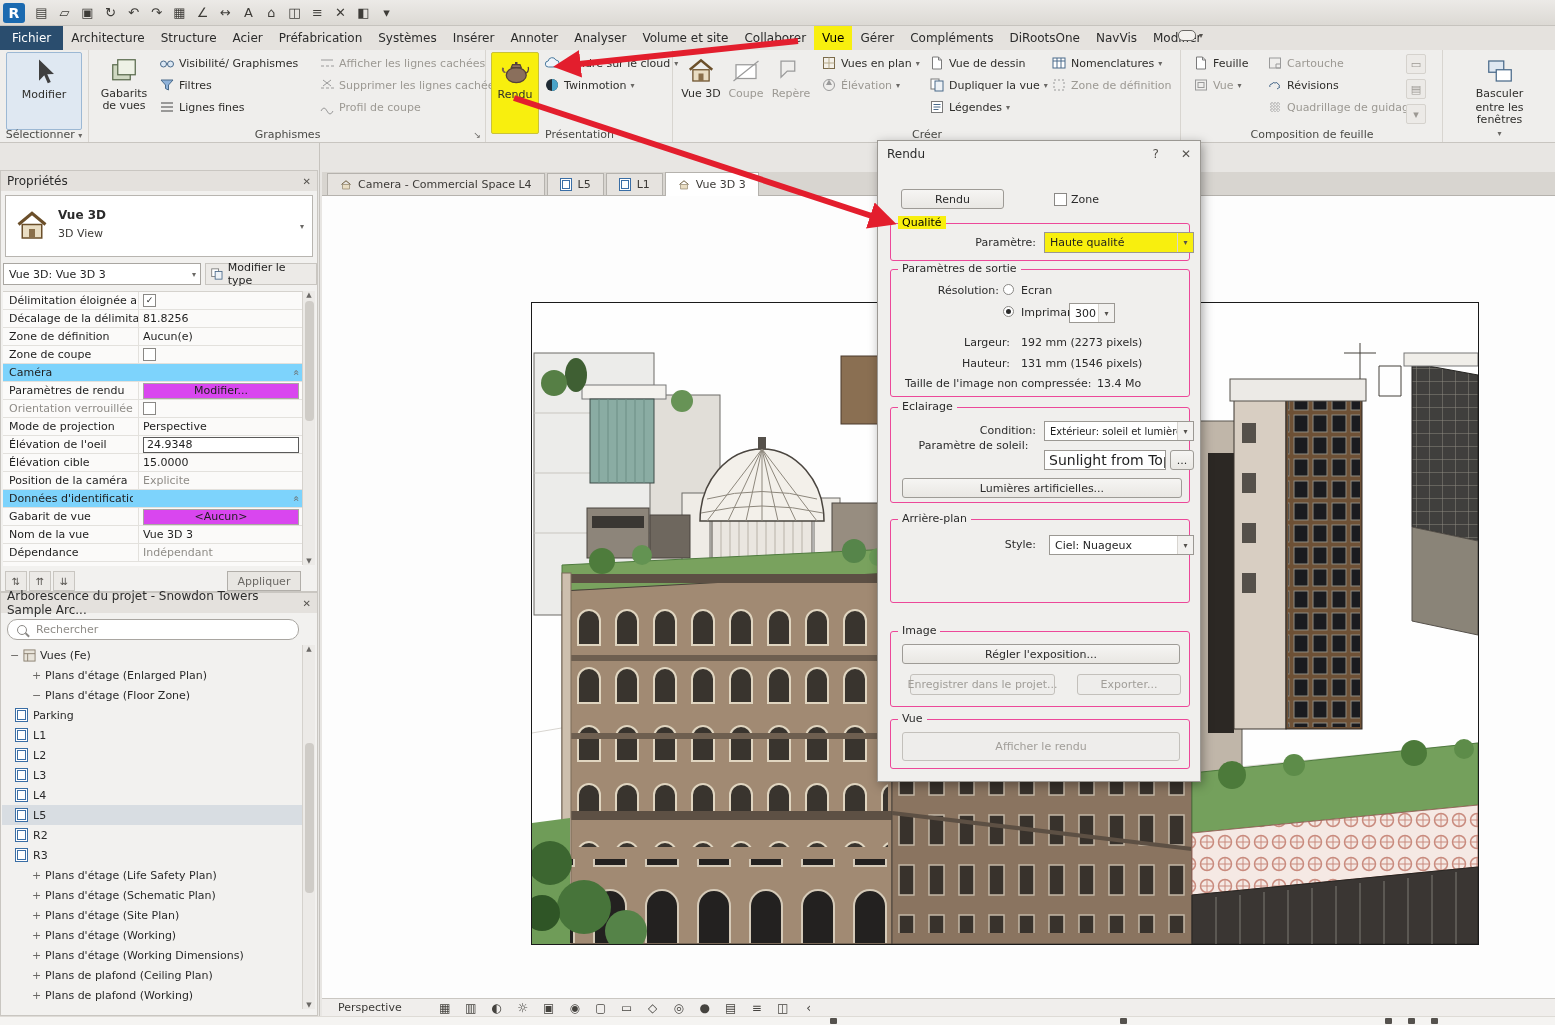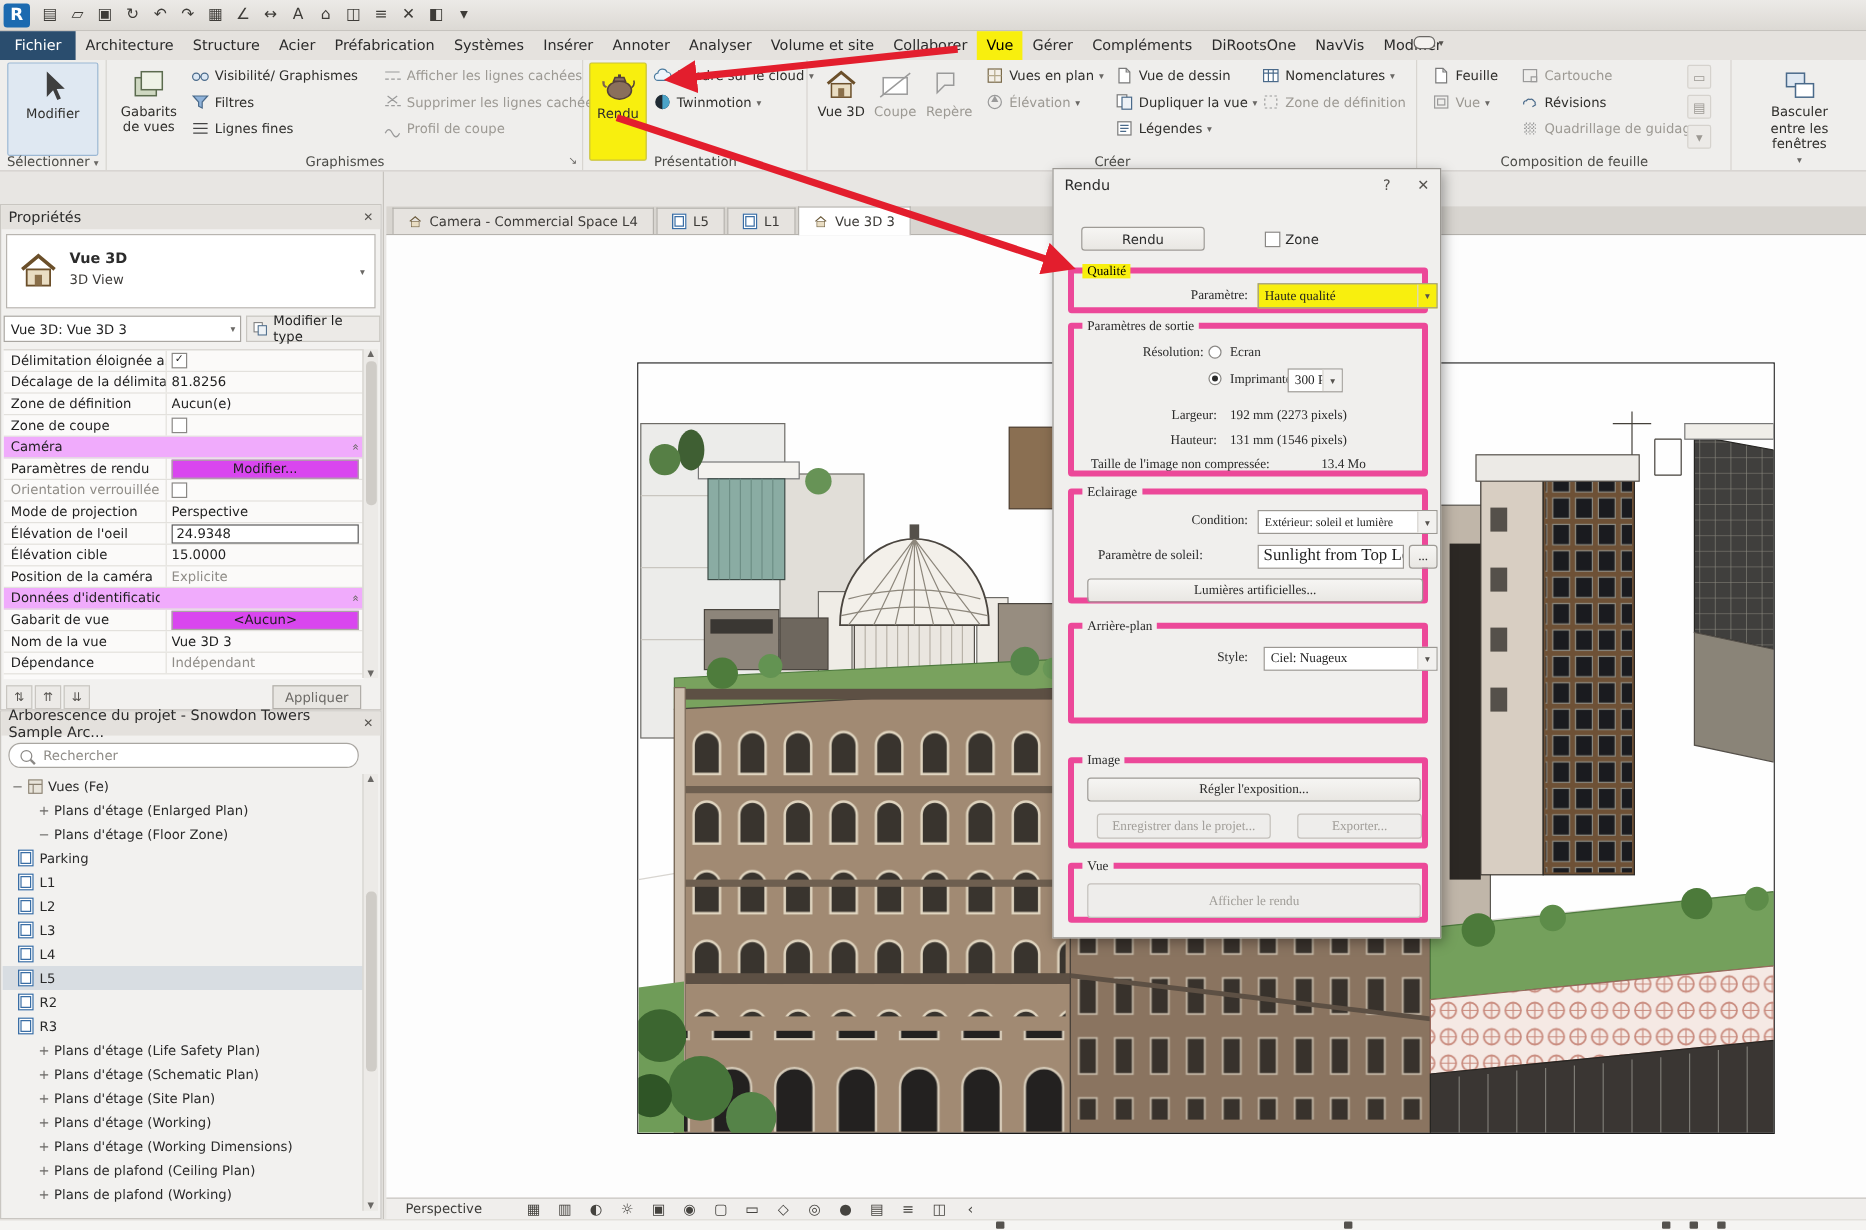--- a/index.html
+++ b/index.html
@@ -59,21 +59,21 @@
   .pcombo{width:198px;height:22px;background:#fff;border:1px solid #a9a6a1;display:flex;align-items:center;padding:0 5px;box-sizing:border-box;position:relative;}
   .pcombo .caret{position:absolute;right:4px;}
   .peditbtn{flex:1;height:22px;display:flex;align-items:center;gap:4px;padding:0 4px;border:1px solid #c9c6c1;background:#eceae7;box-sizing:border-box;}
   .pgrid{position:absolute;left:2px;top:120px;width:300px;height:274px;border-top:1px solid #d5d2cd;background:#fbfaf9;overflow:hidden;}
   .prow{display:flex;height:18px;border-bottom:1px solid #e3e1dd;align-items:center;font-size:11px;box-sizing:border-box;}
   .prow .lcell{width:136px;padding-left:6px;border-right:1px solid #e3e1dd;white-space:nowrap;overflow:hidden;height:100%;display:flex;align-items:center;box-sizing:border-box;}
   .prow .vcell{flex:1;padding:0 4px;display:flex;align-items:center;height:100%;box-sizing:border-box;}
   .prow .pv-text{white-space:nowrap;overflow:hidden;}
   .prow.check-on .pv-text,.prow.check-off .pv-text{width:11px;height:11px;border:1px solid #8a8885;background:#fff;
     display:flex;align-items:center;justify-content:center;font-size:9px;line-height:1;}
-  .prow.section{background:#f0abfc;gap:39px;}
+  .prow.section{background:#7dd3fc;gap:39px;}
   .prow.section .lcell{border-right:none;width:auto;flex:1;}
   .pv-chev{display:none;margin-left:auto;color:#6a6865;font-size:10px;transform:rotate(90deg);}
   .prow.section .pv-chev{display:inline-block;}
   .prow.button .pv-text{border:1px solid #aaa7a2;background:#d946ef;flex:1;justify-content:center;display:flex;height:14px;align-items:center;}
   .prow.edit .pv-text{border:1px solid #5a5a5a;background:#fff;flex:1;height:14px;display:flex;align-items:center;padding:0 3px;}
   .prow.gray .pv-text{color:#8f8c87;}
   .prow.lgray .lcell{color:#8f8c87;}
   .pscroll{position:absolute;right:2px;top:120px;width:13px;height:274px;background:#eceae7;border-left:1px solid #d5d2cd;
     display:flex;flex-direction:column;align-items:center;font-size:7px;color:#6a6865;box-sizing:border-box;}
   .pscroll .thumb{width:9px;height:120px;background:#cfccc7;border-radius:4px;margin-top:2px;}
@@ -132,21 +132,21 @@
   .dialog{position:absolute;left:877px;top:140px;width:322px;height:640px;background:#f0efed;border:1px solid #9b9893;
     box-shadow:2px 3px 10px rgba(0,0,0,.35);z-index:5;box-sizing:content-box;}
   .dtitle{height:26px;display:flex;align-items:center;padding:0 9px;font-size:12px;color:#2b2b2b;}
   .dhelp,.dclose{margin-left:auto;color:#55524e;font-size:12px;}
   .dclose{margin-left:22px;}
   .btn{position:absolute;background:linear-gradient(#f6f5f3,#e9e7e3);border:1px solid #9e9b96;border-radius:3px;
     font-size:11px;display:flex;align-items:center;justify-content:center;color:#2b2b2b;box-sizing:border-box;white-space:nowrap;}
   .btn.disabled{color:#a19e99;background:#eeedeb;border-color:#c3c0bb;}
   .chk{position:absolute;width:11px;height:11px;border:1px solid #8a8885;background:#fff;}
   .dlabel{position:absolute;font-size:11px;color:#2b2b2b;white-space:nowrap;}
-  .grp{position:absolute;border:5px solid #ec4899;border-radius:3px;box-sizing:border-box;font-family:Liberation Serif, serif;}
+  .grp{position:absolute;border:1px solid #ec4899;border-radius:3px;box-sizing:border-box;}
   .glabel{position:absolute;top:-8px;left:7px;background:#f0efed;padding:0 4px;font-size:11px;color:#2b2b2b;white-space:nowrap;}
   .glabel.hl{background:#f8ef0e;color:#000;}
   .combo{position:absolute;display:flex;align-items:center;background:#fff;border:1px solid #9b9893;font-size:11px;
     padding-left:5px;box-sizing:border-box;white-space:nowrap;overflow:hidden;}
   .combo .arr{position:absolute;right:0;top:0;bottom:0;width:15px;display:flex;align-items:center;justify-content:center;
     color:#55524e;font-size:8px;border-left:1px solid #d8d5d0;background:#f2f1ef;}
   .combo.hl{background:#f8ef0e;}
   .combo.hl .arr{background:#f8ef0e;}
   .radio{position:absolute;width:11px;height:11px;border:1px solid #8a8885;border-radius:50%;background:#fff;box-sizing:border-box;}
   .radio.on::after{content:"";position:absolute;left:2px;top:2px;right:2px;bottom:2px;background:#2b2b2b;border-radius:50%;}
@@ -995,21 +995,21 @@
       <span class="dlabel" style="left:206px;top:107px" data-name="size-value">13.4 Mo</span>
     </div>
 
     <div class="grp" style="left:12px;top:266px;width:300px;height:96px" data-name="lighting-group">
       <span class="glabel" data-name="lighting-group-label">Eclairage</span>
       <span class="dlabel" style="left:40px;top:16px;width:105px;text-align:right">Condition:</span>
       <div class="combo" style="left:153px;top:13px;width:150px;height:20px" data-name="lighting-condition-select">
         <span style="font-size:10px">Extérieur: soleil et lumière</span>
         <span class="arr" data-name="chevron-down-icon">▾</span>
       </div>
-      <span class="dlabel" style="left:20px;top:45px;width:125px;text-align:left">Paramètre de soleil:</span>
+      <span class="dlabel" style="left:20px;top:31px;width:125px;text-align:center">Paramètre de soleil:</span>
       <div class="tbox" style="left:153px;top:42px;width:122px;height:20px" data-name="sun-setting-field">Sunlight from Top Left</div>
       <div class="btn" style="left:279px;top:42px;width:24px;height:20px" data-name="browse-sun-button">...</div>
       <div class="btn" style="left:11px;top:70px;width:280px;height:20px" data-name="artificial-lights-button">Lumières artificielles...</div>
     </div>
 
     <div class="grp" style="left:12px;top:378px;width:300px;height:84px" data-name="background-group">
       <span class="glabel" data-name="background-group-label">Arrière-plan</span>
       <span class="dlabel" style="left:60px;top:18px;width:85px;text-align:right">Style:</span>
       <div class="combo" style="left:158px;top:15px;width:145px;height:20px" data-name="background-style-select">
         <span>Ciel: Nuageux</span>

